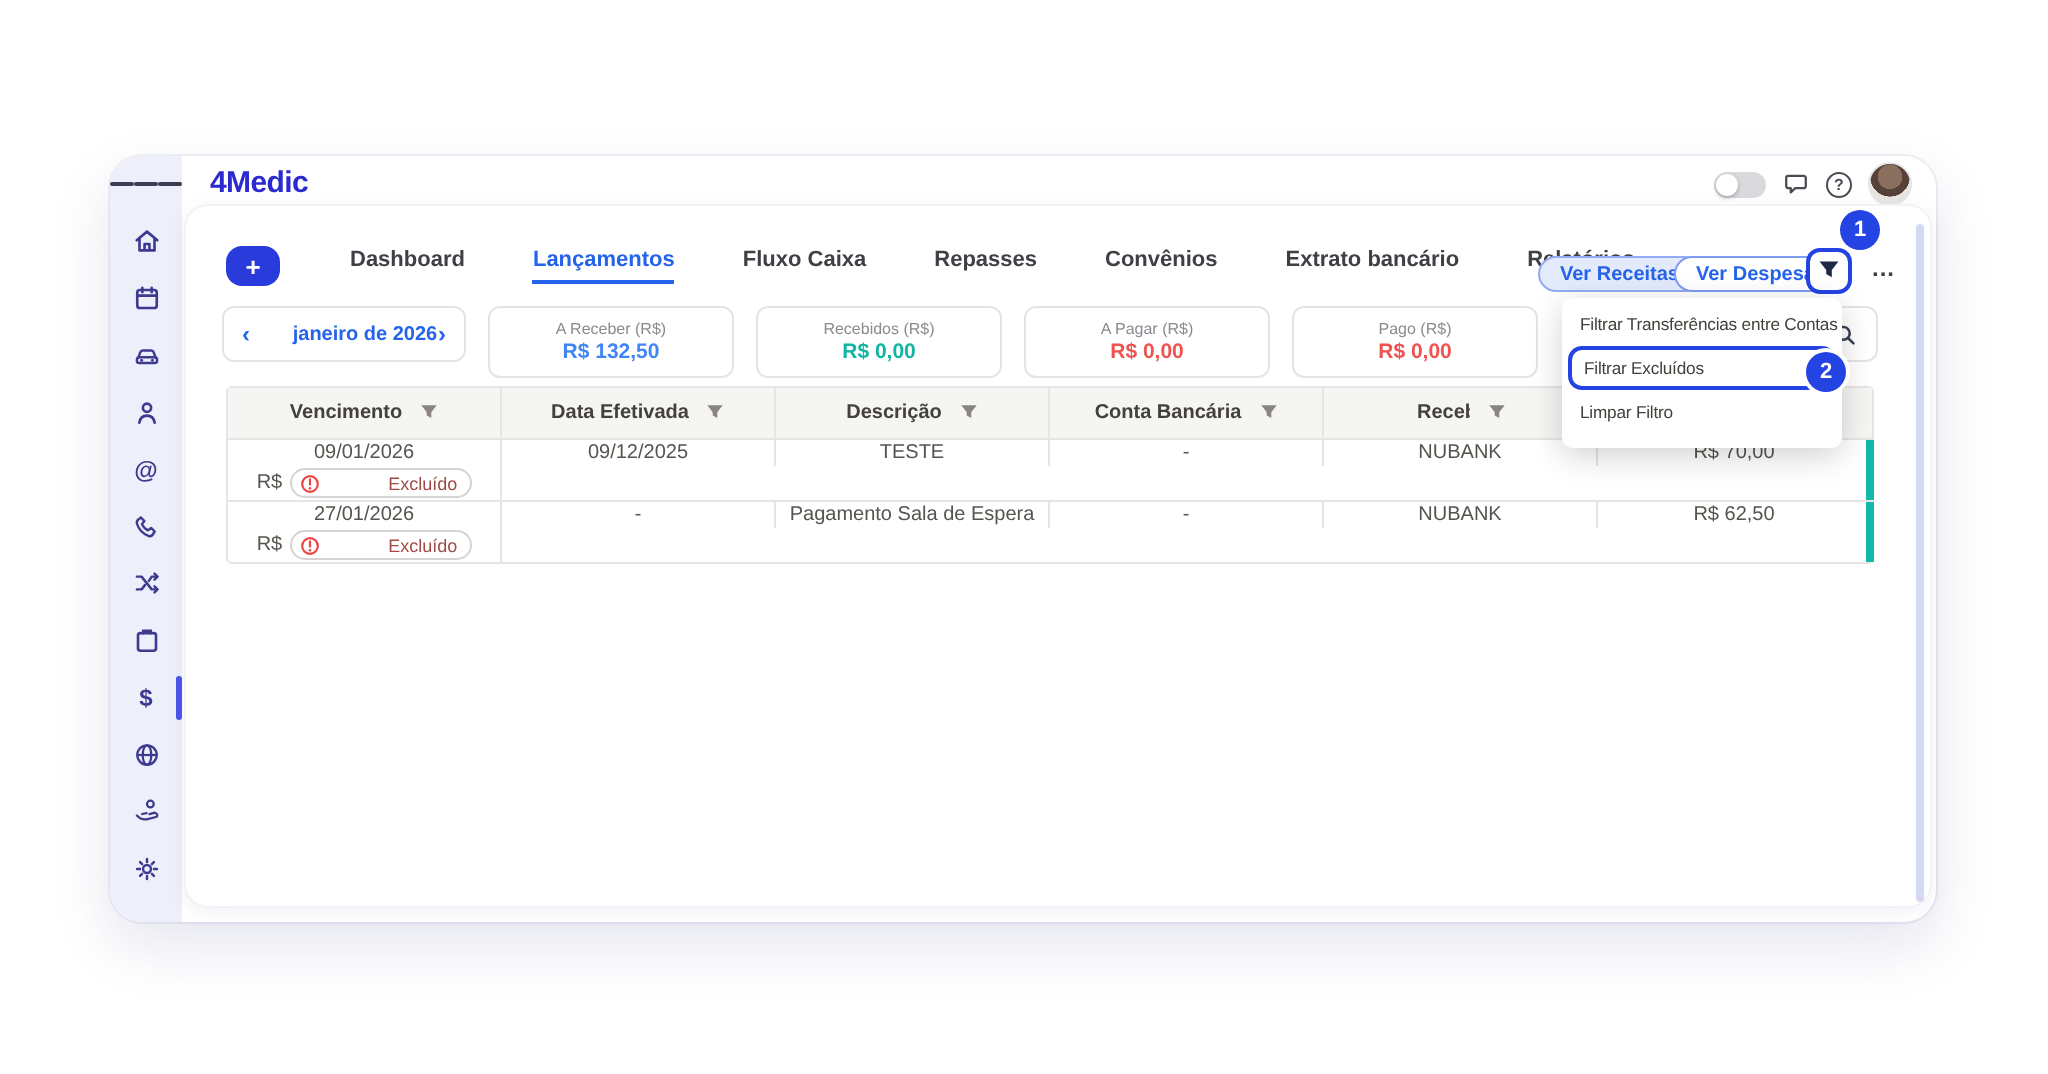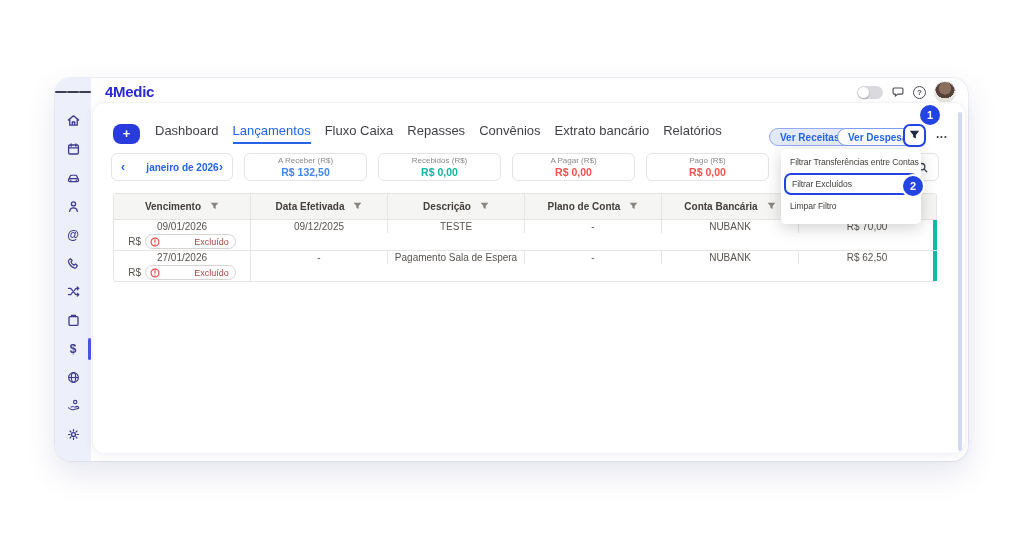--- a/index.html
+++ b/index.html
@@ -47,22 +47,22 @@
   .content { position:absolute; left:37px; top:24px; width:874px; height:352px;
              background:#ffffff; border-radius:12px; border:1px solid #f3f3f7;
              box-shadow:0 2px 10px rgba(90,90,140,.08); }
 
   
   .tabbar { position:absolute; left:20px; top:20px; display:flex; align-items:center; }
   .add-btn { width:27px; height:20px; border-radius:8px; background:#2a3bdb; color:#fff;
              font-size:13px; font-weight:800; display:flex; align-items:center;
              justify-content:center; cursor:pointer; }
   .tabs { display:flex; gap:14px; margin-left:15px; }
-  .tab { font-size:13px; font-weight:400; color:#3f3f46; padding-bottom:4px;
-         cursor:pointer; white-space:nowrap; }
+  .tab { font-size:11px; font-weight:700; color:#3f3f46; padding-bottom:4px;
+         cursor:pointer; white-space:nowrap;margin-left:20px; }
   .tab.active { color:#2563eb; border-bottom:2px solid #2563eb; }
 
   
   .pill { position:absolute; top:25px; height:18px; border-radius:9px; font-size:10px;
           font-weight:700; color:#2563eb; display:flex; align-items:center;
           padding:0 10px; cursor:pointer; white-space:nowrap; }
   .pill.receitas { left:676px; background:#e3eafc; border:1px solid #94aaf3; }
   .pill.despesas { left:744px; background:#ffffff; border:1px solid #7d9bf0; }
   .filter-btn { position:absolute; left:810px; top:21px; width:23px; height:23px;
           background:#fff; border:2px solid #2443e3; border-radius:7px;
@@ -75,21 +75,21 @@
           box-shadow:0 0 0 2px #ffffff; z-index:40; }
   .callout.one { left:827px; top:2px; }
 
   
   .summary { position:absolute; left:18px; top:50px; display:flex; gap:11px; }
   .period { width:122px; height:28px; border:1px solid #e4e4e7; border-radius:6px;
             display:flex; align-items:center; justify-content:space-between;
             padding:0 9px; color:#2563eb; }
   .period .chev { font-size:12px; font-weight:700; cursor:pointer; }
   .period .plabel { font-size:10px; font-weight:700;padding-left:21px; }
-  .scard { width:123px; height:28px; border:1px solid #e4e4e7; border-radius:6px;
+  .scard { width:123px; height:36px; border:1px solid #e4e4e7; border-radius:6px;
            display:flex; flex-direction:column; align-items:center; justify-content:center;
            background:#fff; }
   .scard .lab { font-size:8px; color:#8a8a90; line-height:10px; }
   .scard .val { font-size:10.5px; font-weight:700; line-height:12px; }
   .val.blue { color:#4285f4; } .val.teal { color:#10b5a3; } .val.red { color:#ef5350; }
   .search-box { position:absolute; left:813px; top:50px; width:33px; height:28px;
            border:1px solid #e4e4e7; border-radius:6px; display:flex; align-items:center;
            justify-content:center; color:#3c4254; cursor:pointer; z-index:5; background:#fff; }
 
   
@@ -306,28 +306,20 @@
           </div>
         <div class="th">
             <span>Descrição</span>
             <span class="funnel">
               <svg width="9" height="9" viewBox="0 0 11 11" fill="currentColor">
                 <path d="M.8.8h9.4L6.9 5v3.6L4.1 7V5z"></path>
               </svg>
             </span>
           </div>
         <div class="th">
-            <span>Plano de Conta</span>
-            <span class="funnel">
-              <svg width="9" height="9" viewBox="0 0 11 11" fill="currentColor">
-                <path d="M.8.8h9.4L6.9 5v3.6L4.1 7V5z"></path>
-              </svg>
-            </span>
-          </div>
-        <div class="th">
             <span>Conta Bancária</span>
             <span class="funnel">
               <svg width="9" height="9" viewBox="0 0 11 11" fill="currentColor">
                 <path d="M.8.8h9.4L6.9 5v3.6L4.1 7V5z"></path>
               </svg>
             </span>
           </div>
         <div class="th">
             <span class="th-clip">Recebido</span>
             <span class="funnel">

